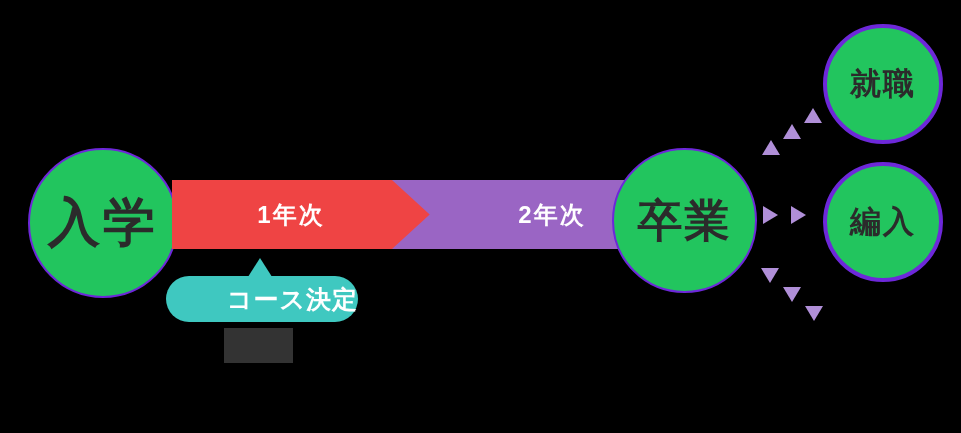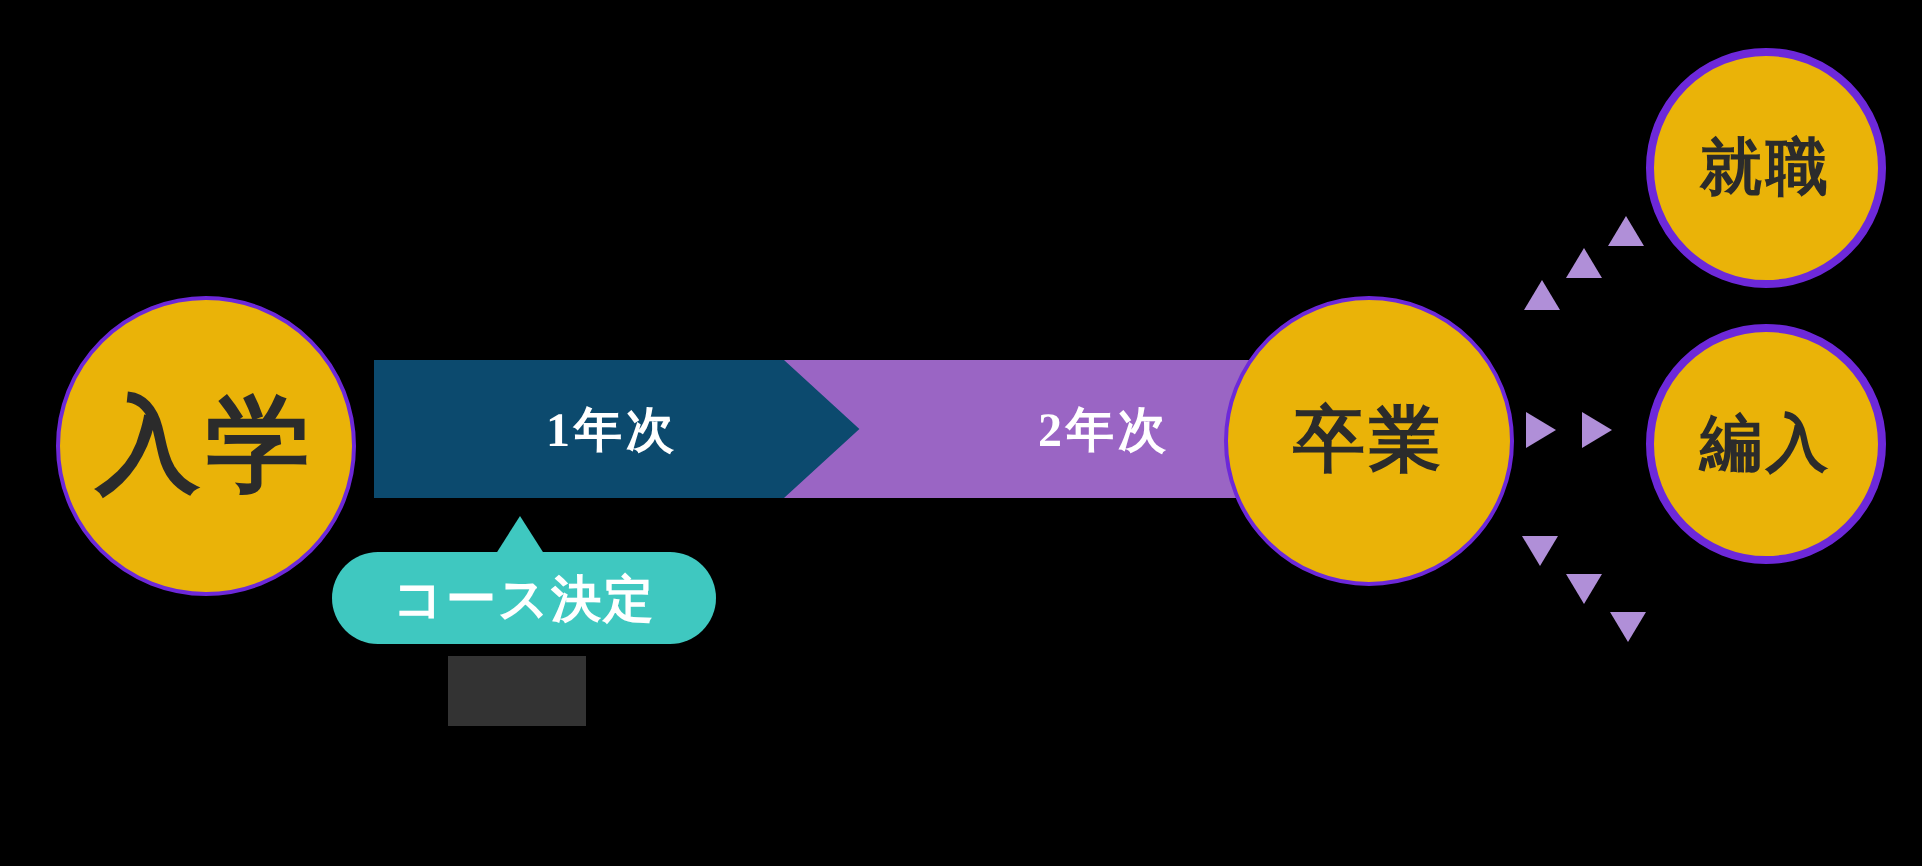--- a/index.html
+++ b/index.html
@@ -8,63 +8,63 @@
     background:#000;
     font-family:"Liberation Sans","DejaVu Sans",sans-serif;
     overflow:hidden;
   }
   #stage{position:relative;width:961px;height:433px;}
 
   
   .node-circle{
     position:absolute;
     border-radius:50%;
-    background:#eab308;
+    background:#22c55e;
     border:2px solid #6d28d9;
     box-sizing:border-box;
     display:flex;align-items:center;justify-content:center;
     color:#2b2b2b;
     font-weight:700;
     letter-spacing:1px;
   }
   #c-nyugaku{left:28px;top:148px;width:150px;height:150px;font-size:52px;letter-spacing:3px;}
-  #c-sotsugyo{left:612px;top:148px;width:145px;height:145px;font-size:36px;letter-spacing:2px;}
+  #c-sotsugyo{left:612px;top:148px;width:145px;height:145px;font-size:45px;letter-spacing:2px;}
   .outcome-circle{width:120px;height:120px;left:823px;font-size:31px;letter-spacing:2px;border-width:4px;}
   #c-shushoku{top:24px;}
   #c-hennyu{top:162px;}
   #c-shingaku{top:292px;}
 
   
   .band{
     position:absolute;
     top:180px;height:69px;
     display:flex;align-items:center;justify-content:center;
     color:#ffffff;font-size:24px;font-weight:700;letter-spacing:2px;
   }
   #band-y1{
-    left:187px;width:262px;
-    background:#0c4a6e;
+    left:172px;width:262px;
+    background:#ef4444;
     clip-path:polygon(0 0, 86% 0, 100% 50%, 86% 100%, 0 100%);
-    padding-right:24px;box-sizing:border-box;font-family:Liberation Serif, serif;
+    padding-right:24px;box-sizing:border-box;
   }
   #band-y2{
     left:392px;width:290px;
     background:#9a65c4;
     clip-path:polygon(0 0, 100% 0, 100% 100%, 0 100%, 13% 50%);
-    padding-left:30px;box-sizing:border-box;font-family:Liberation Serif, serif;
+    padding-left:30px;box-sizing:border-box;
   }
   .band-label{pointer-events:none;}
 
   
   #badge-course{
     position:absolute;left:166px;top:276px;
     width:192px;height:46px;
     background:#3fc8c0;
     border-radius:23px;
-    display:flex;align-items:center;justify-content:center;
+    display:flex;align-items:center;justify-content:flex-end;
     color:#ffffff;font-size:25px;font-weight:700;letter-spacing:1px;
   }
   #badge-pointer{
     position:absolute;left:246px;top:258px;
     width:0;height:0;
     border-left:14px solid transparent;
     border-right:14px solid transparent;
     border-bottom:22px solid #3fc8c0;
   }
 

